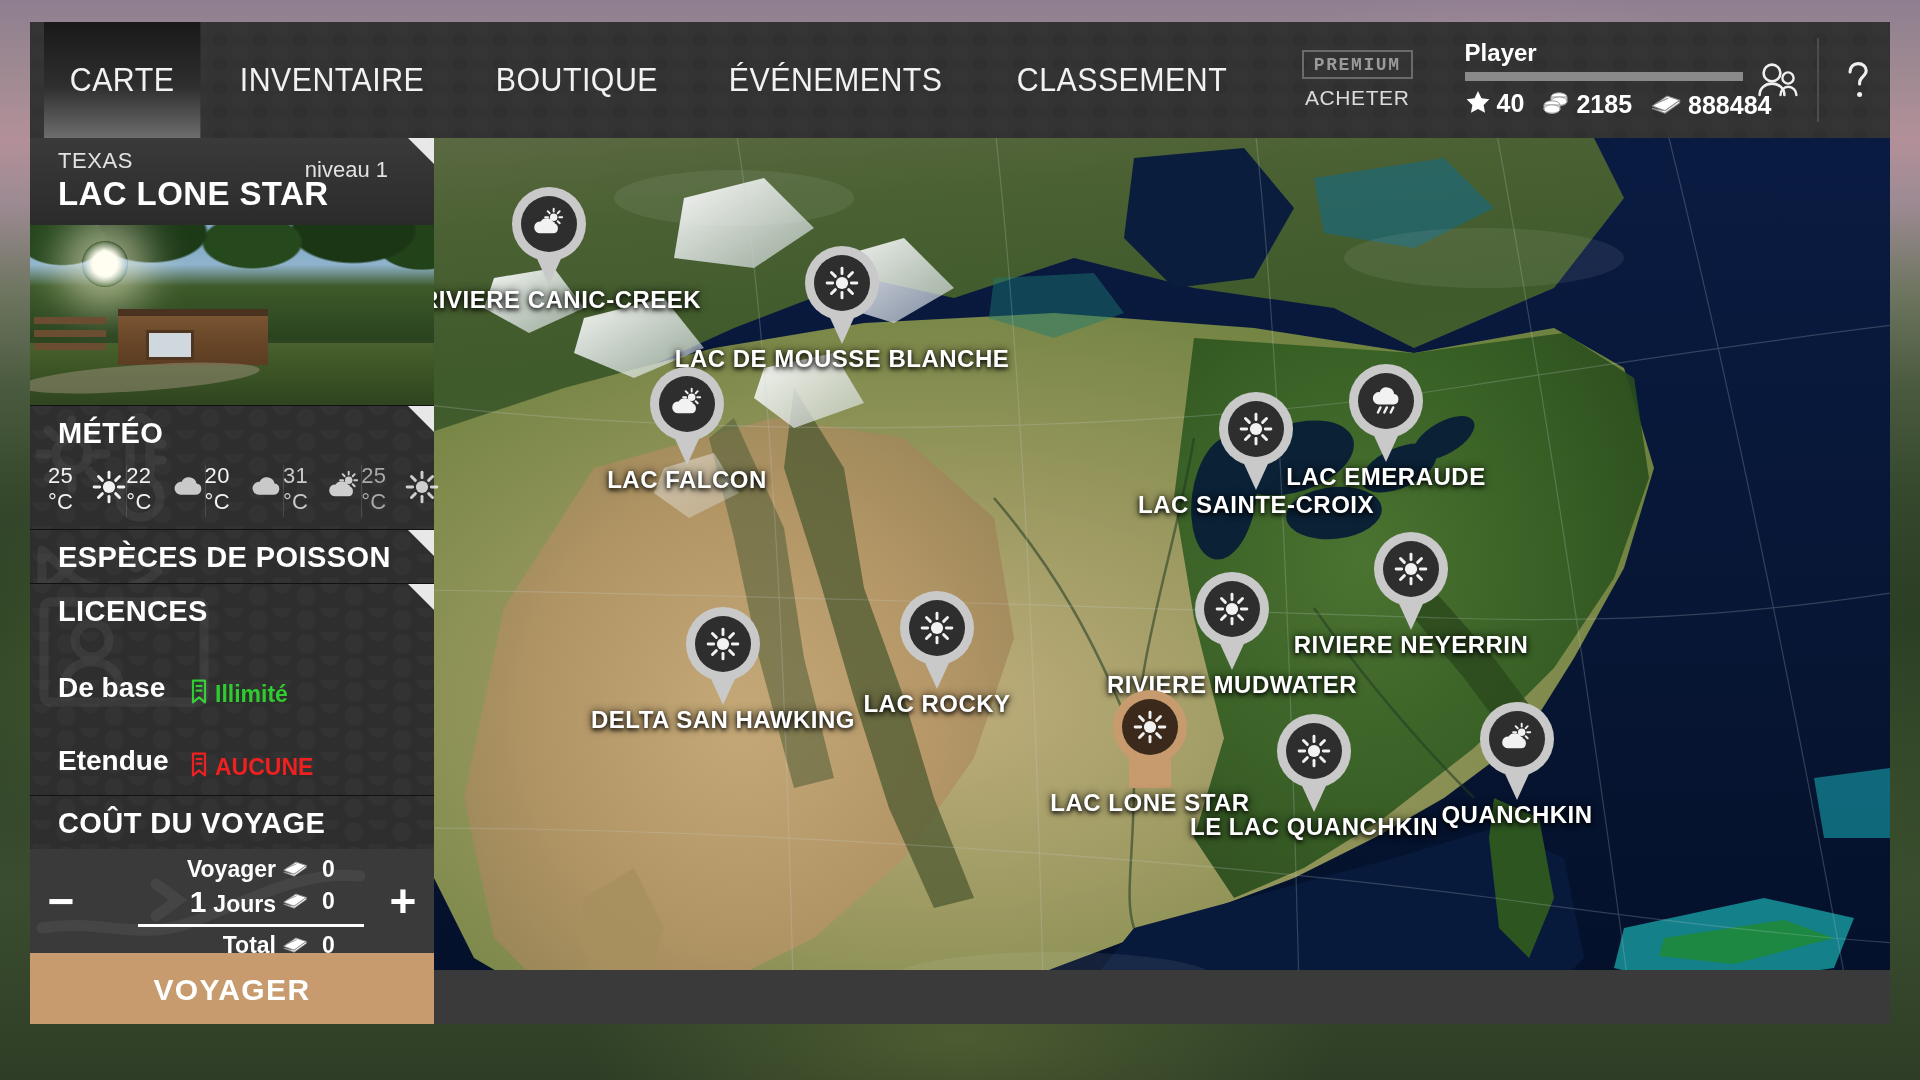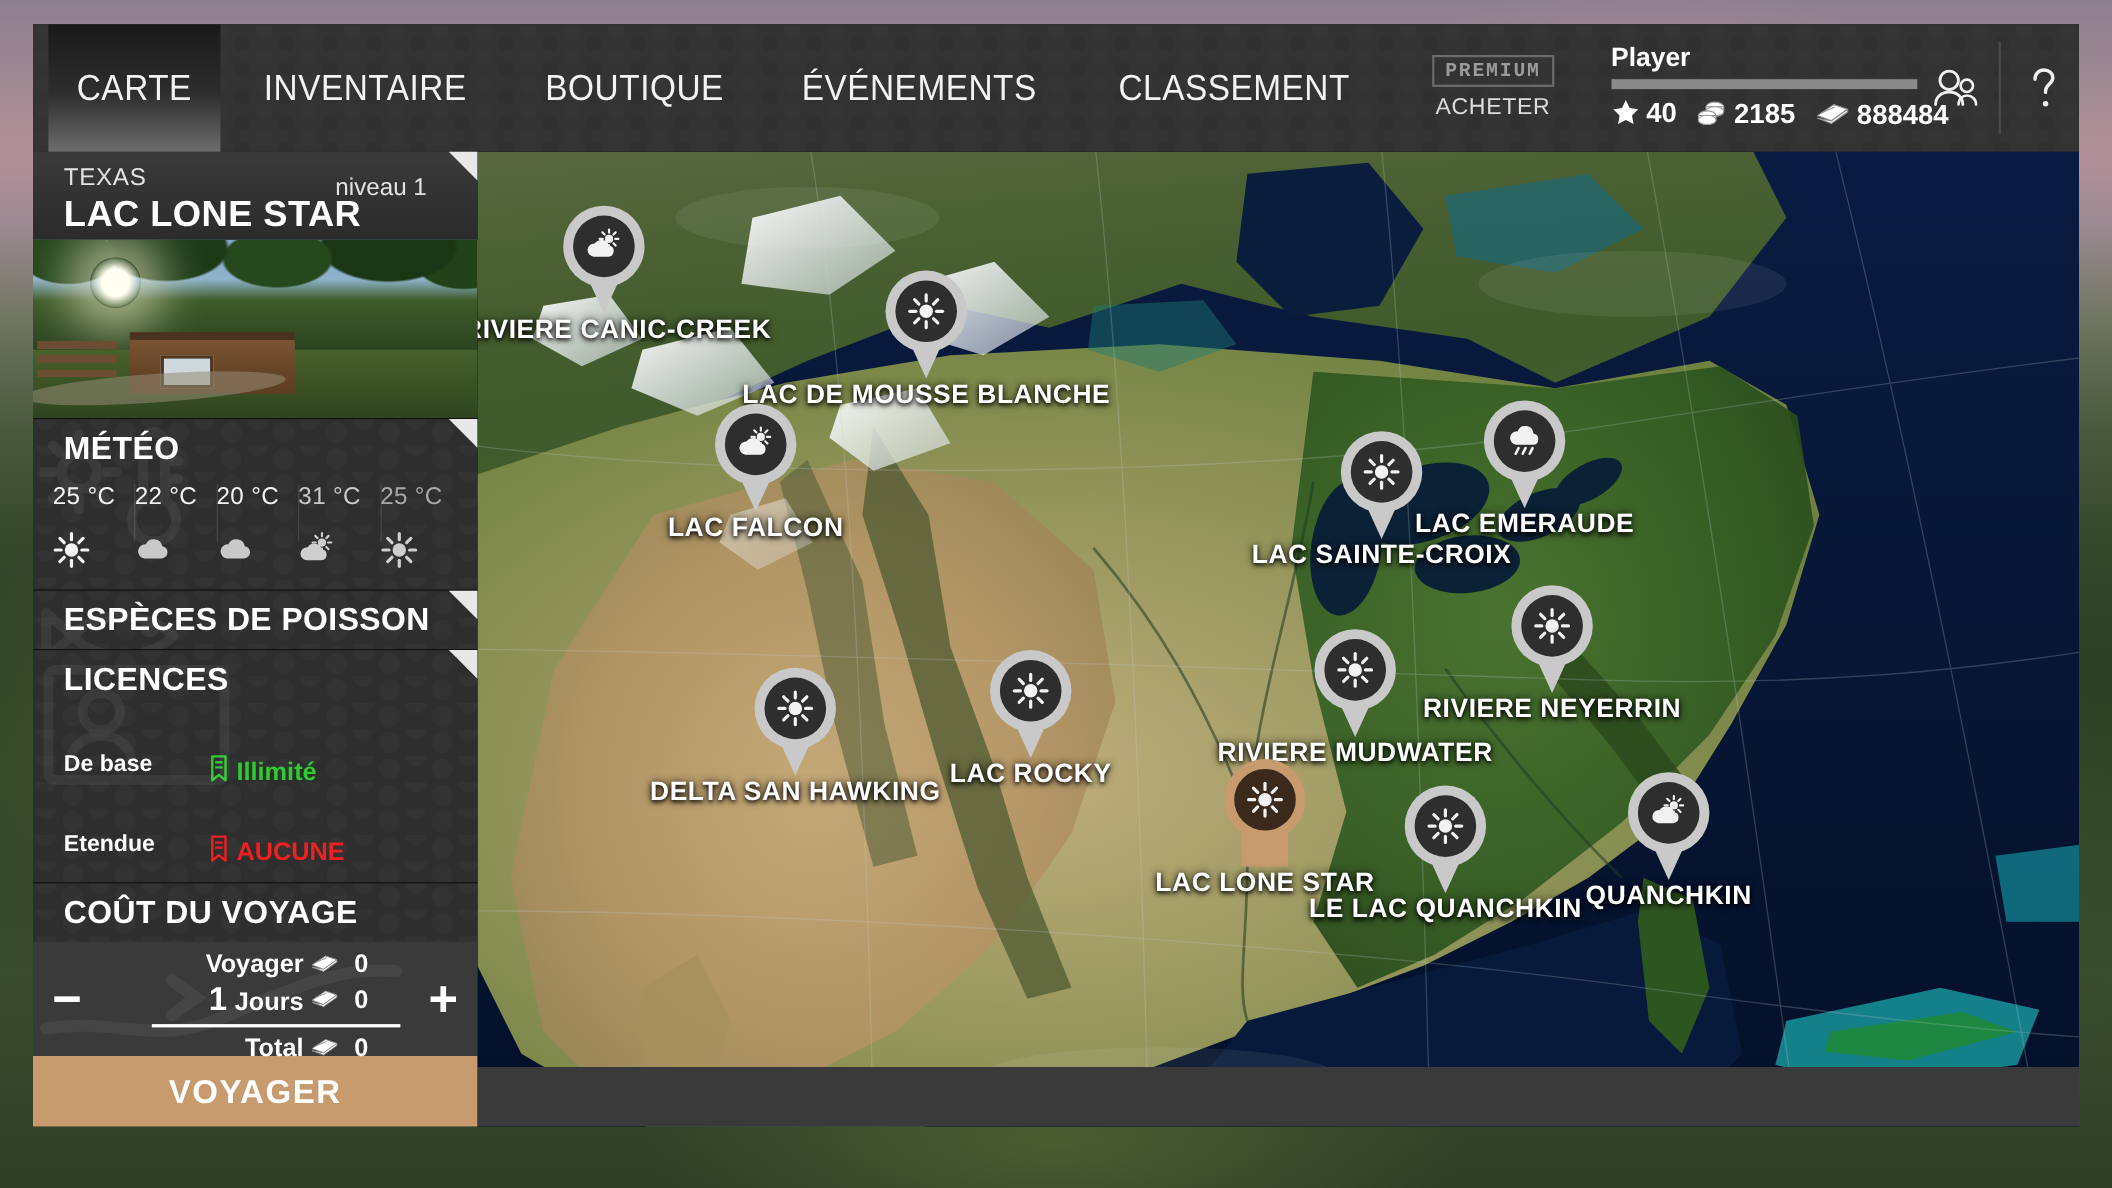--- a/index.html
+++ b/index.html
@@ -234,33 +234,33 @@
     opacity: .055; pointer-events: none;
   }
 
   
   #weather-row {
     display: flex; align-items: flex-start;
     padding: 4px 14px 14px 18px;
   }
   .wcell {
     flex: 1;
-    display: flex; flex-direction: column; align-items: flex-start; gap: 19px;
+    display: flex; flex-direction: row; align-items: center; gap: 19px;
     position: relative;
   }
   .wcell + .wcell::before {
     content: ""; position: absolute; left: 0; top: 2px;
     width: 1px; height: 52px; background: rgba(255,255,255,.13);
   }
   .wtemp { font-size: 22px; letter-spacing: .3px; }
 
   
   #lic-rows { padding: 0 0 12px 28px; }
   .lic-row { display: flex; align-items: center; margin-top: 2px; }
-  .lic-label { color: #fff; font-size: 21px; font-weight: bold; width: 132px; margin-top: 28px; }
+  .lic-label { color: #fff; font-size: 28px; font-weight: bold; width: 132px; margin-top: 28px; }
   .lic-val { display: flex; align-items: center; gap: 7px; font-size: 23px; font-weight: bold; margin-top: 40px; }
 
   
   #cost-sec { position: relative; }
   #cost-body {
     display: flex; align-items: stretch;
     background: #3a3a3a;
     height: 104px;
   }
   .stepper {

